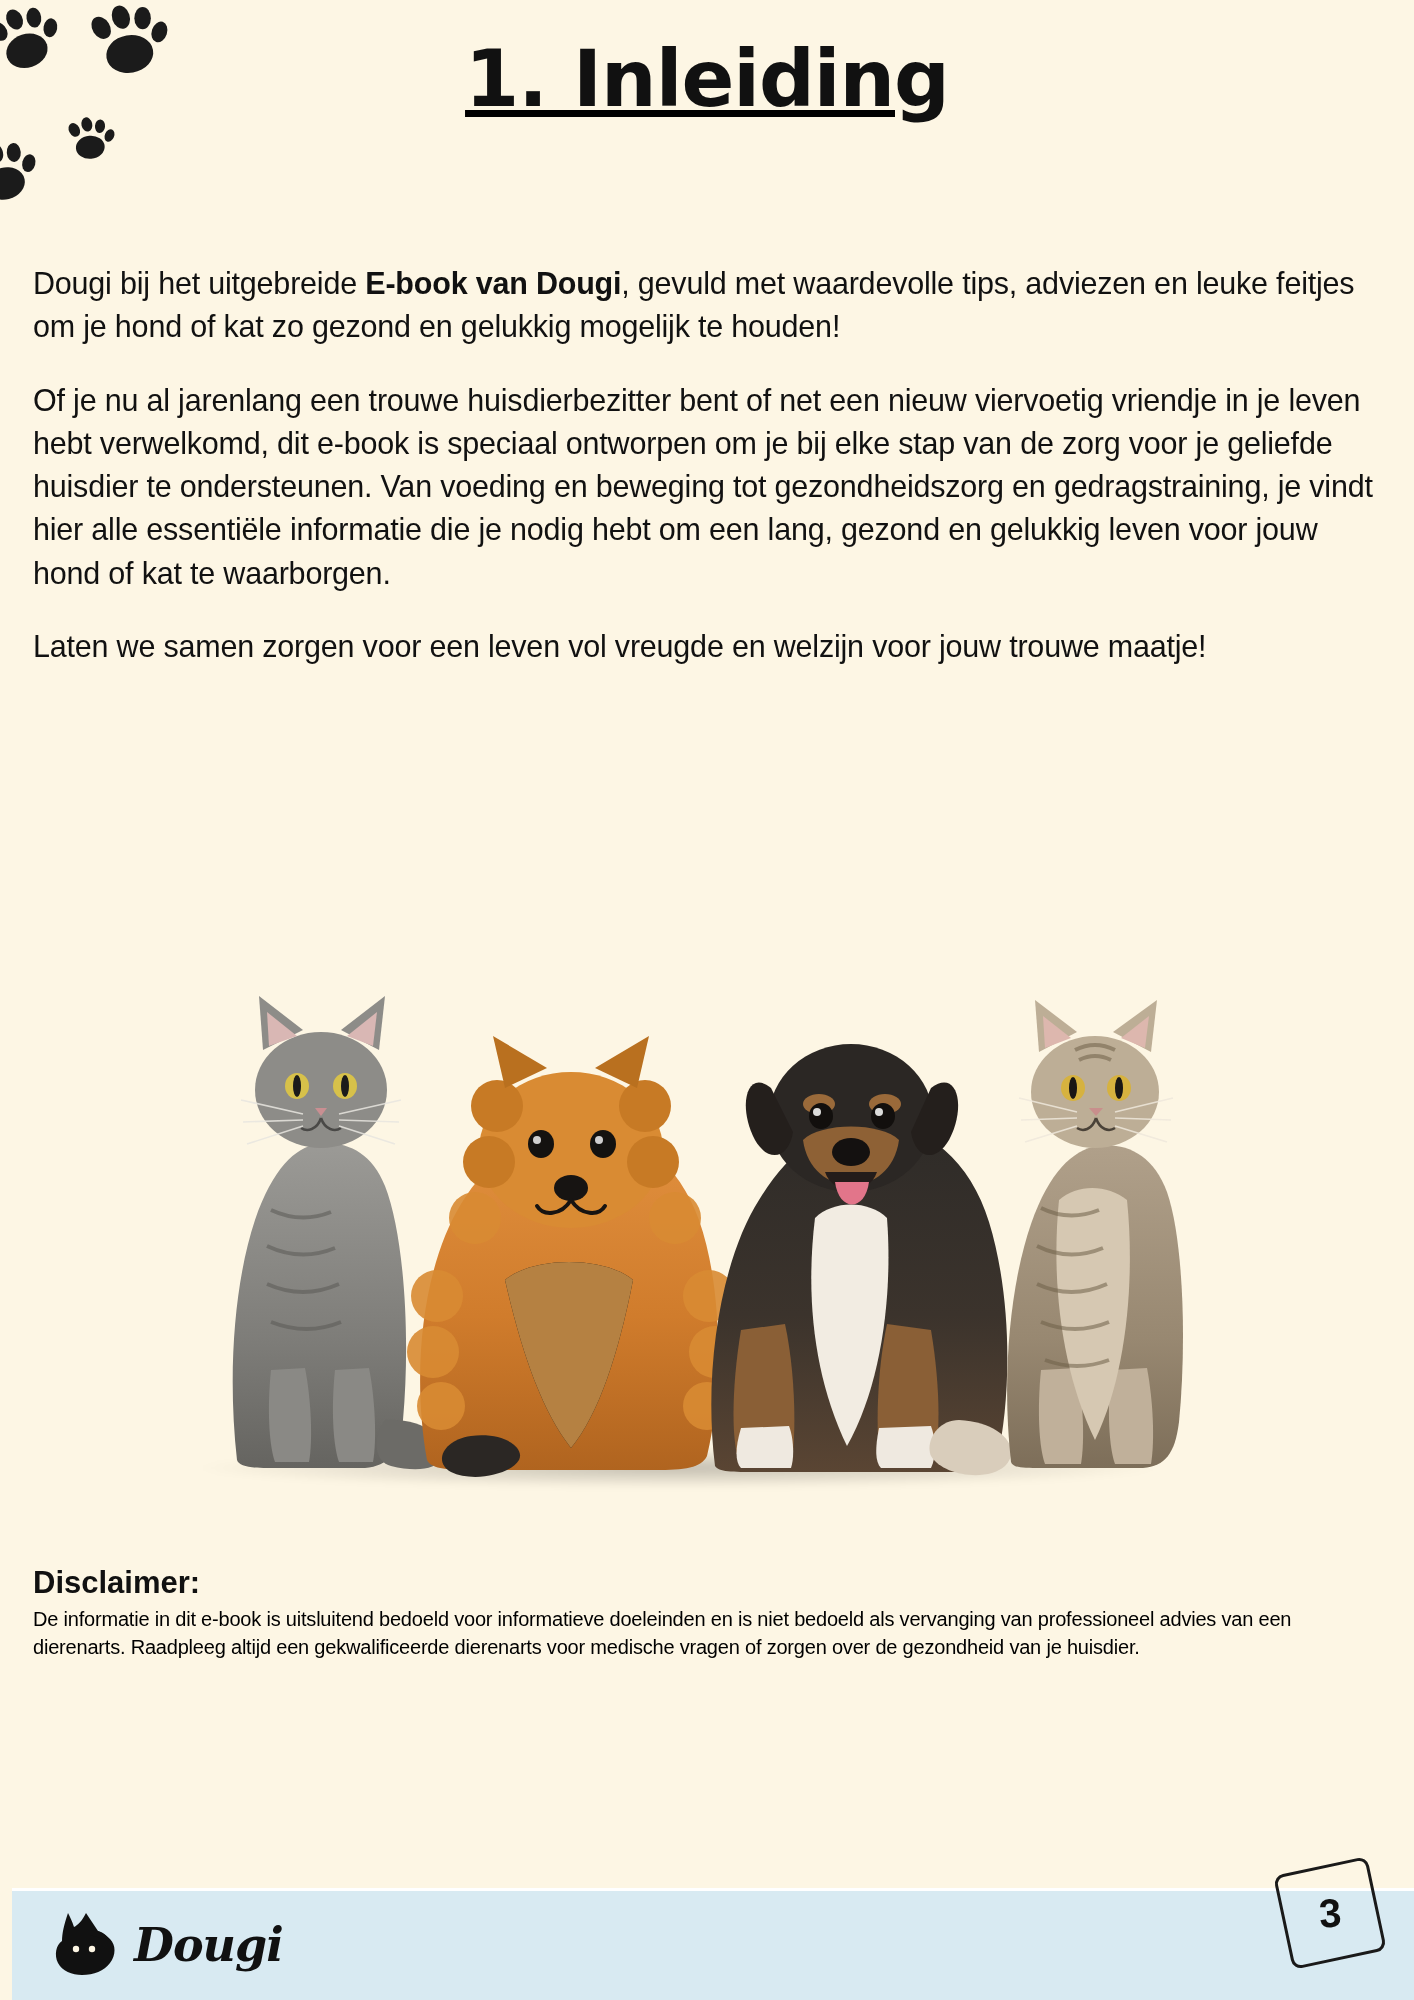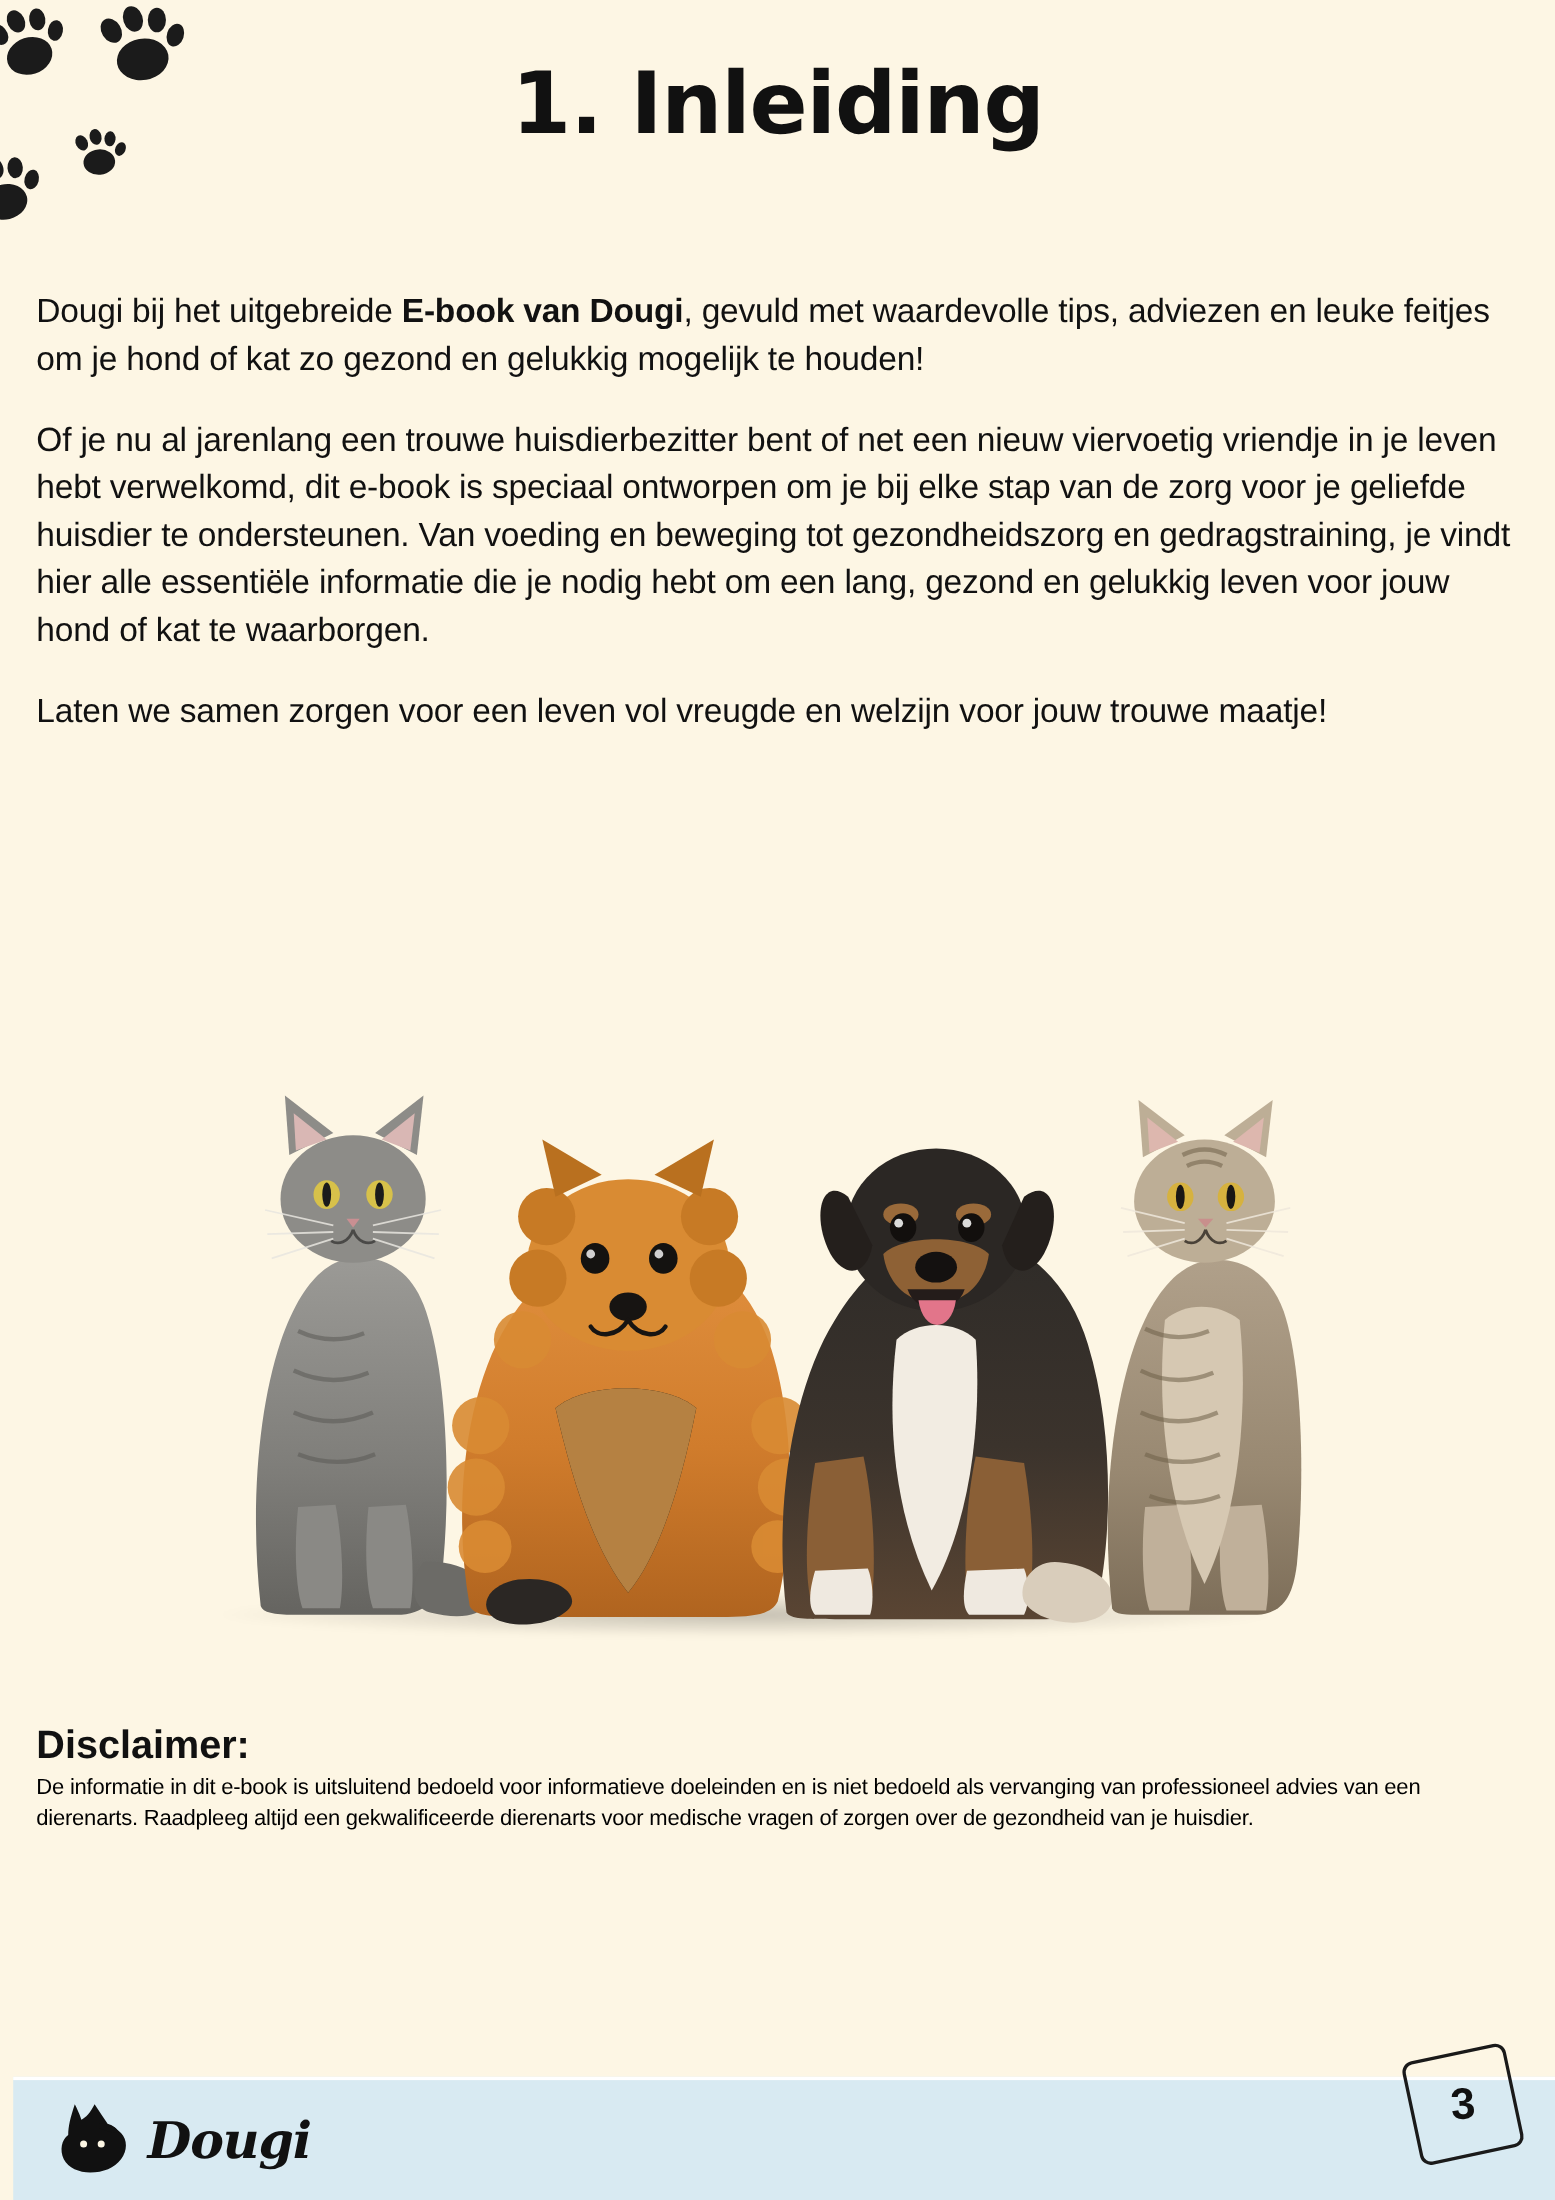--- a/index.html
+++ b/index.html
@@ -24,24 +24,25 @@
     top: 0;
     left: 0;
     width: 330px;
     height: 260px;
     pointer-events: none;
   }
 
   
   .title-wrap {
     position: absolute;
-    top: 50px;
+    top: 34px;
     left: 0;
     width: 1414px;
     text-align: center;
+    text-decoration: underline;
   }
   .title {
     font-family: "DejaVu Sans", sans-serif;
     font-size: 78px;
     font-weight: 700;
     letter-spacing: -1px;
     color: #111111;
   }
 
   
@@ -81,21 +82,21 @@
   .hero svg { position: absolute; inset: 0; }
 
   
   .disclaimer {
     position: absolute;
     top: 1565px;
     left: 33px;
     width: 1330px;
   }
   .disclaimer-title {
-    font-size: 36px;
+    font-size: 31px;
     font-weight: 700;
     color: #111;
     margin-bottom: 4px;
   }
   .disclaimer-text {
     font-size: 20px;
     line-height: 1.42;
     color: #000000;
     letter-spacing: -0.2px;
   }

